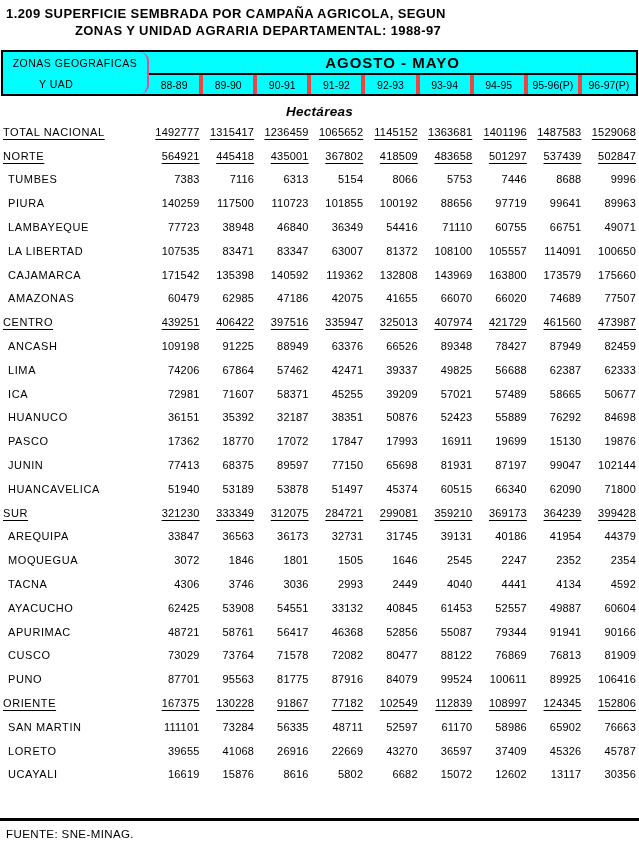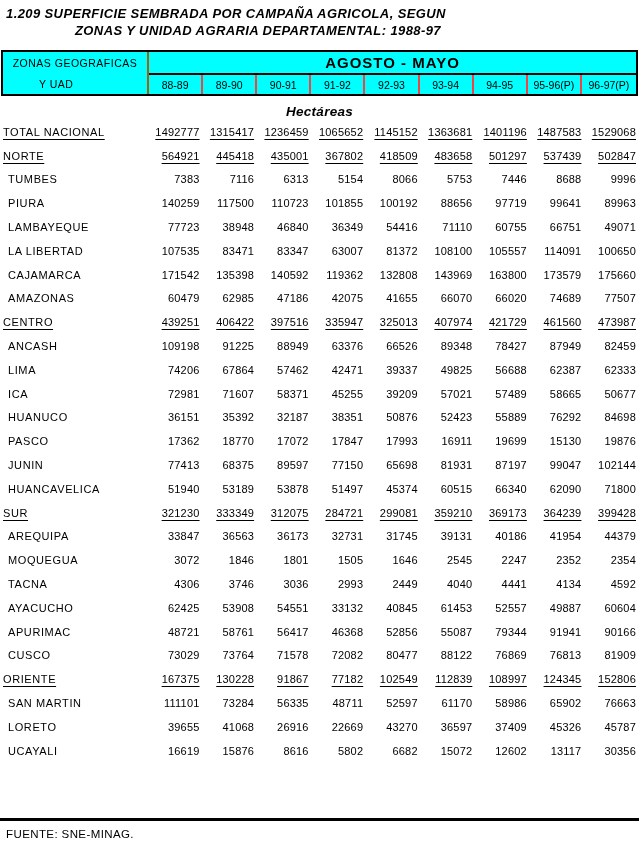--- a/index.html
+++ b/index.html
@@ -12,62 +12,62 @@
     height: 845px;
     background: #ffffff;
     overflow: hidden;
   }
 
   
   .title-block {
     position: absolute;
     top: 5px; left: 6px; right: 6px;
     font-weight: bold;
-    font-style: italic;
     font-size: 13px;
     letter-spacing: 0.4px;
     line-height: 17px;
   }
   .title-line2 { padding-left: 69px; }
 
   
   .header-table {
     position: absolute;
     top: 50px; left: 1px;
     width: 637px; height: 46px;
     background: var(--header-bg, #00ffff);
     border: 2px solid #000;
     display: grid;
     grid-template-columns: 146px repeat(9, 1fr);
     grid-template-rows: 23px 1fr;
   }
   .ht-col1 {
     grid-column: 1; grid-row: 1 / 3;
-    border-right: 2px solid #a16207;
+    border-right: 2px solid #ec4899;
     display: flex; flex-direction: column; justify-content: space-between;
     padding: 5px 0 4px 0;
     font-size: 10.5px;
     letter-spacing: 0.5px;
+    border-radius: 9px;
   }
   .ht-col1-line1 { text-align: center; }
   .ht-col1-line2 { padding-left: 36px; }
   .ht-span {
     grid-column: 2 / 11; grid-row: 1;
     border-bottom: 2px solid #000;
     display: flex; align-items: center; justify-content: center;
     font-weight: bold;
     font-size: 15px;
     letter-spacing: 1px;
     text-align: center;
   }
   .ht-year {
     grid-row: 2;
     display: flex; align-items: center; justify-content: center;
     font-size: 10.5px;
-    border-right: 2px solid #ef4444;
+    border-right: 4px solid #ef4444;
     white-space: nowrap;
   }
   .ht-year:last-child { border-right: none; }
 
   
   .unit-label {
     position: absolute;
     top: 104px; left: 0; width: 100%;
     text-align: center;
     font-weight: bold;
@@ -408,20 +408,32 @@
         <div class="cell val">73029</div>
         <div class="cell val">73764</div>
         <div class="cell val">71578</div>
         <div class="cell val">72082</div>
         <div class="cell val">80477</div>
         <div class="cell val">88122</div>
         <div class="cell val">76869</div>
         <div class="cell val">76813</div>
         <div class="cell val">81909</div>
       </div>
+      <div class="row dept">
+        <div class="cell label">PUNO</div>
+        <div class="cell val">87701</div>
+        <div class="cell val">95563</div>
+        <div class="cell val">81775</div>
+        <div class="cell val">87916</div>
+        <div class="cell val">84079</div>
+        <div class="cell val">99524</div>
+        <div class="cell val">100611</div>
+        <div class="cell val">89925</div>
+        <div class="cell val">106416</div>
+      </div>
       <div class="row zone">
         <div class="cell label">ORIENTE</div>
         <div class="cell val">167375</div>
         <div class="cell val">130228</div>
         <div class="cell val">91867</div>
         <div class="cell val">77182</div>
         <div class="cell val">102549</div>
         <div class="cell val">112839</div>
         <div class="cell val">108997</div>
         <div class="cell val">124345</div>

